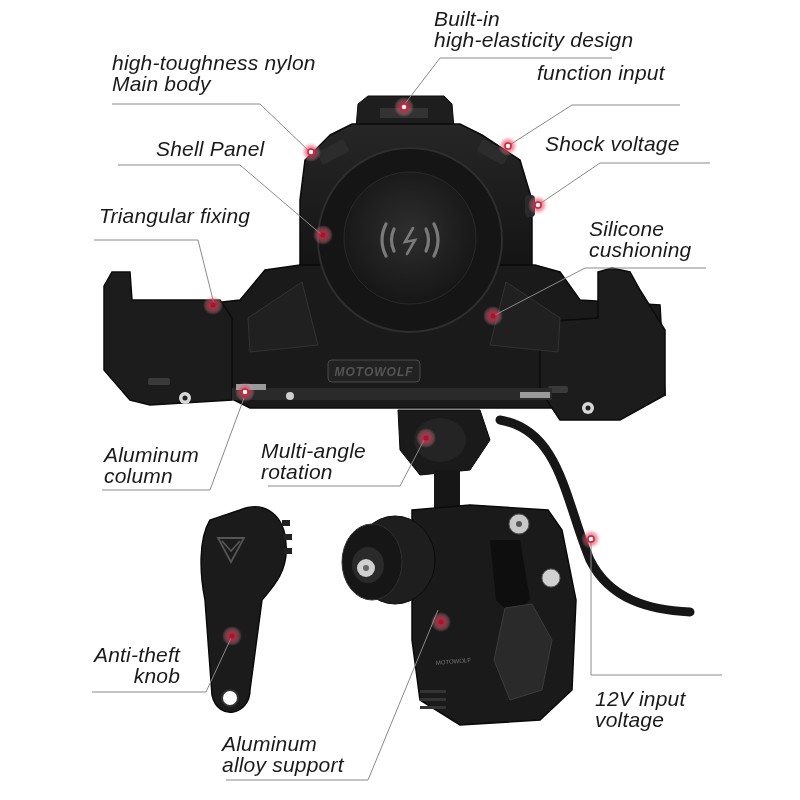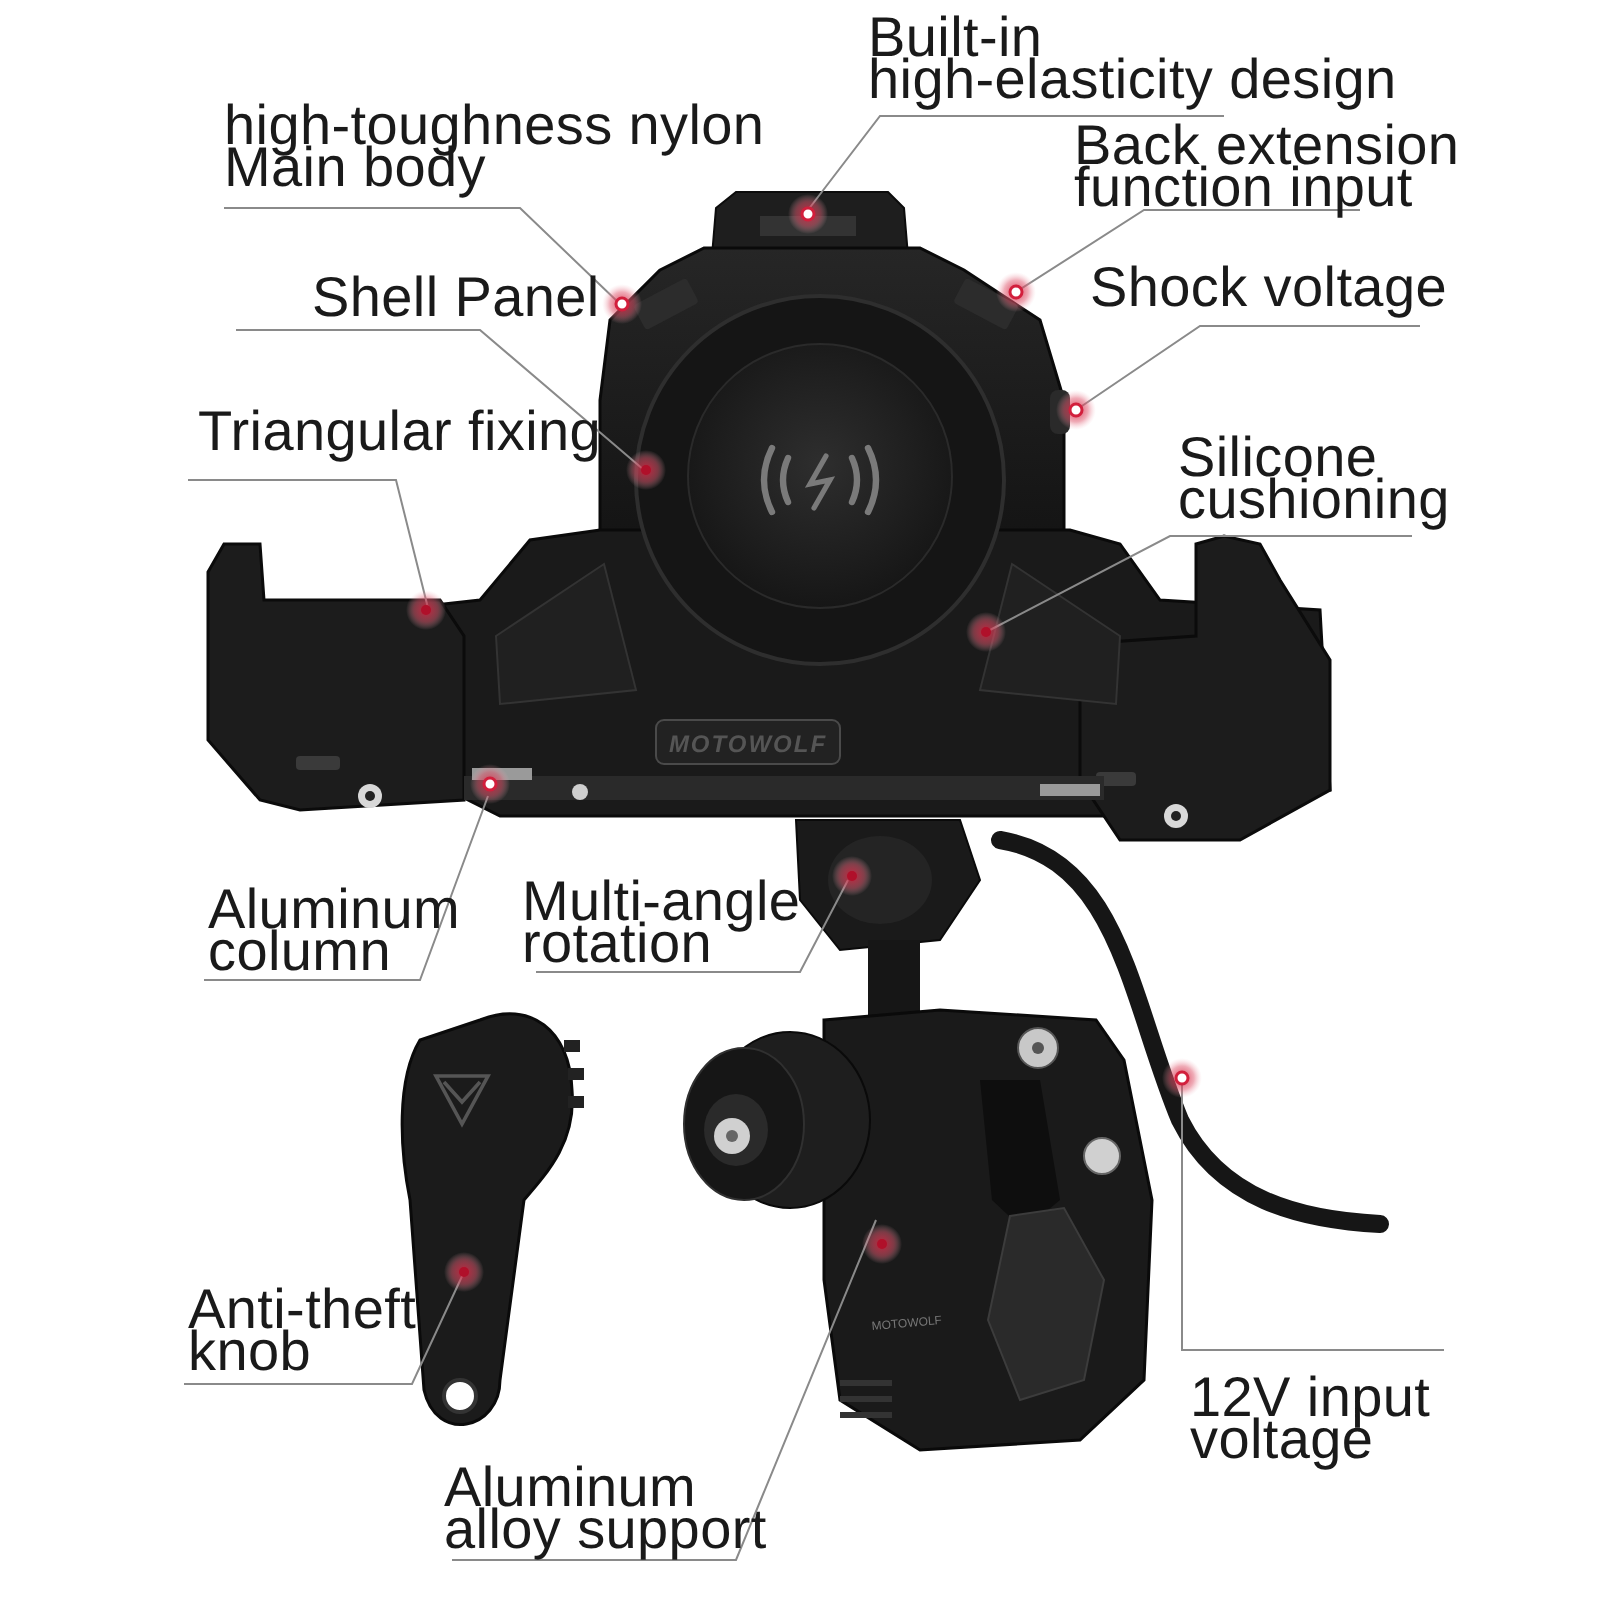--- a/index.html
+++ b/index.html
@@ -1,18 +1,18 @@
 <!DOCTYPE html>
 <html><head>
 <meta charset="utf-8">
 <style>
   html, body { margin:0; padding:0; background:#ffffff; }
   body { width:800px; height:800px; position:relative; overflow:hidden; font-family:"Liberation Sans", "DejaVu Sans", sans-serif; }
   #stage { position:absolute; left:0; top:0; width:800px; height:800px; }
-  .label { position:absolute; color:#1a1a1a; font-size:28px; line-height:21px; letter-spacing:0.2px; white-space:nowrap; }
+  .label { position:absolute; color:#1a1a1a; font-size:21px; line-height:21px; letter-spacing:0.2px; white-space:nowrap;font-style:italic; }
   .label span { display:block; }
   svg.art { position:absolute; left:0; top:0; }
 </style>
 </head>
 <body>
 
 <div id="stage">
 
   <svg class="art" width="800" height="800" viewBox="0 0 800 800">
     <defs>
@@ -189,21 +189,20 @@
 
   <div class="label" style="left:112px; top:52px;">
     <span>high-toughness nylon</span>
     <span>Main body</span>
   </div>
   <div class="label" style="left:434px; top:8px;">
     <span>Built-in</span>
     <span>high-elasticity design</span>
   </div>
   <div class="label" style="left:537px; top:62px;">
-    <span>Back extension</span>
     <span>function input</span>
   </div>
   <div class="label" style="left:128px; top:138px;margin-left:28px;">
     <span>Shell Panel</span>
   </div>
   <div class="label" style="left:545px; top:133px;">
     <span>Shock voltage</span>
   </div>
   <div class="label" style="left:99px; top:205px;">
     <span>Triangular fixing</span>
@@ -213,21 +212,21 @@
     <span>cushioning</span>
   </div>
   <div class="label" style="left:104px; top:444px;">
     <span>Aluminum</span>
     <span>column</span>
   </div>
   <div class="label" style="left:261px; top:440px;">
     <span>Multi-angle</span>
     <span>rotation</span>
   </div>
-  <div class="label" style="left:94px; top:644px;">
+  <div class="label" style="left:94px; top:644px;text-align:right;">
     <span>Anti-theft</span>
     <span>knob</span>
   </div>
   <div class="label" style="left:595px; top:688px;">
     <span>12V input</span>
     <span>voltage</span>
   </div>
   <div class="label" style="left:222px; top:733px;">
     <span>Aluminum</span>
     <span>alloy support</span>

